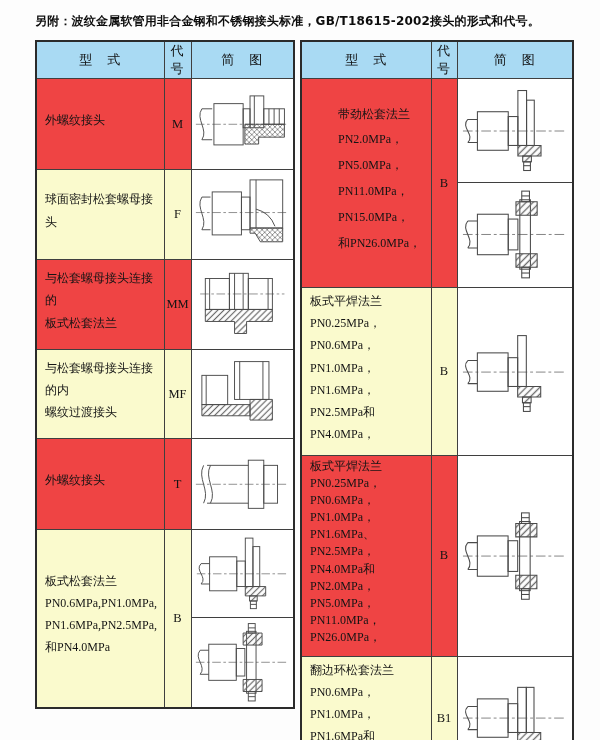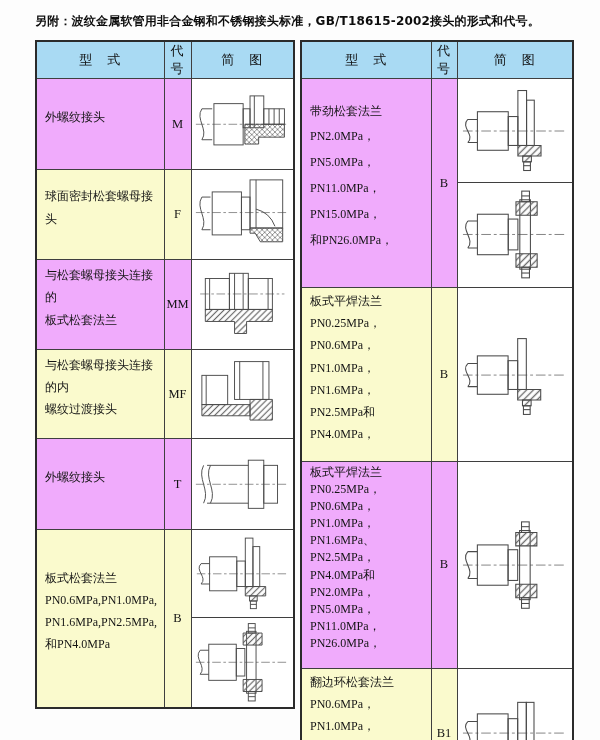--- a/index.html
+++ b/index.html
@@ -12,31 +12,31 @@
     width:600px;height:740px;background:var(--pagebg);
     font-family:"Liberation Serif","DejaVu Serif",serif;color:#111;
     overflow:hidden;
   }
   .title{
     margin:13px 0 0 35px;
     font-family:"DejaVu Sans","Liberation Sans",sans-serif;
     font-weight:bold;font-size:12px;letter-spacing:.2px;color:#0d0d0d;
   }
   .tables{display:flex;gap:5px;margin:10px 0 0 35px;align-items:flex-start;}
-  table{border-collapse:collapse;table-layout:fixed;background:#f0abfc;
+  table{border-collapse:collapse;table-layout:fixed;background:#ef4444;
         border:2px solid var(--tbord);}
   th,td{border:1px solid var(--cbord);padding:0;vertical-align:middle;}
   th{
     height:25px;background:var(--hdr);font-weight:normal;font-size:13px;
     letter-spacing:1px;color:#101010;
   }
   tr.hl td.lblc, tr.hl td.codec{background:var(--hl);}
-  td.lblc{padding:2px 4px 16px 8px;}
+  td.lblc{padding:2px 4px 10px 8px;}
   .lbl{font-size:12px;line-height:1.85;white-space:pre-line;color:#141414;}
-  .lbl.roomy{line-height:2.15;}
+  .lbl.roomy{line-height:2.15;margin-left:28px;}
   .lbl.tight{line-height:1.42;}
   td.codec{text-align:center;font-size:12.5px;color:#141414;}
   td.dgc{padding:0;background:#fff;}
   .dgwrap{width:100%;display:flex;flex-direction:column;}
   .dg{display:flex;align-items:center;justify-content:center;height:88px;padding:1px;}
   .dg.tall{height:103px;}
   .dg.mid{height:98px;}
   .dgwrap .dg:first-child{border-bottom:1px solid var(--cbord);}
   .dg svg{height:96%;max-width:106px;}
   table.lt{width:258px;} table.lt col.c1{width:128px;} table.lt col.c2{width:27px;} table.lt col.c3{width:103px;}

